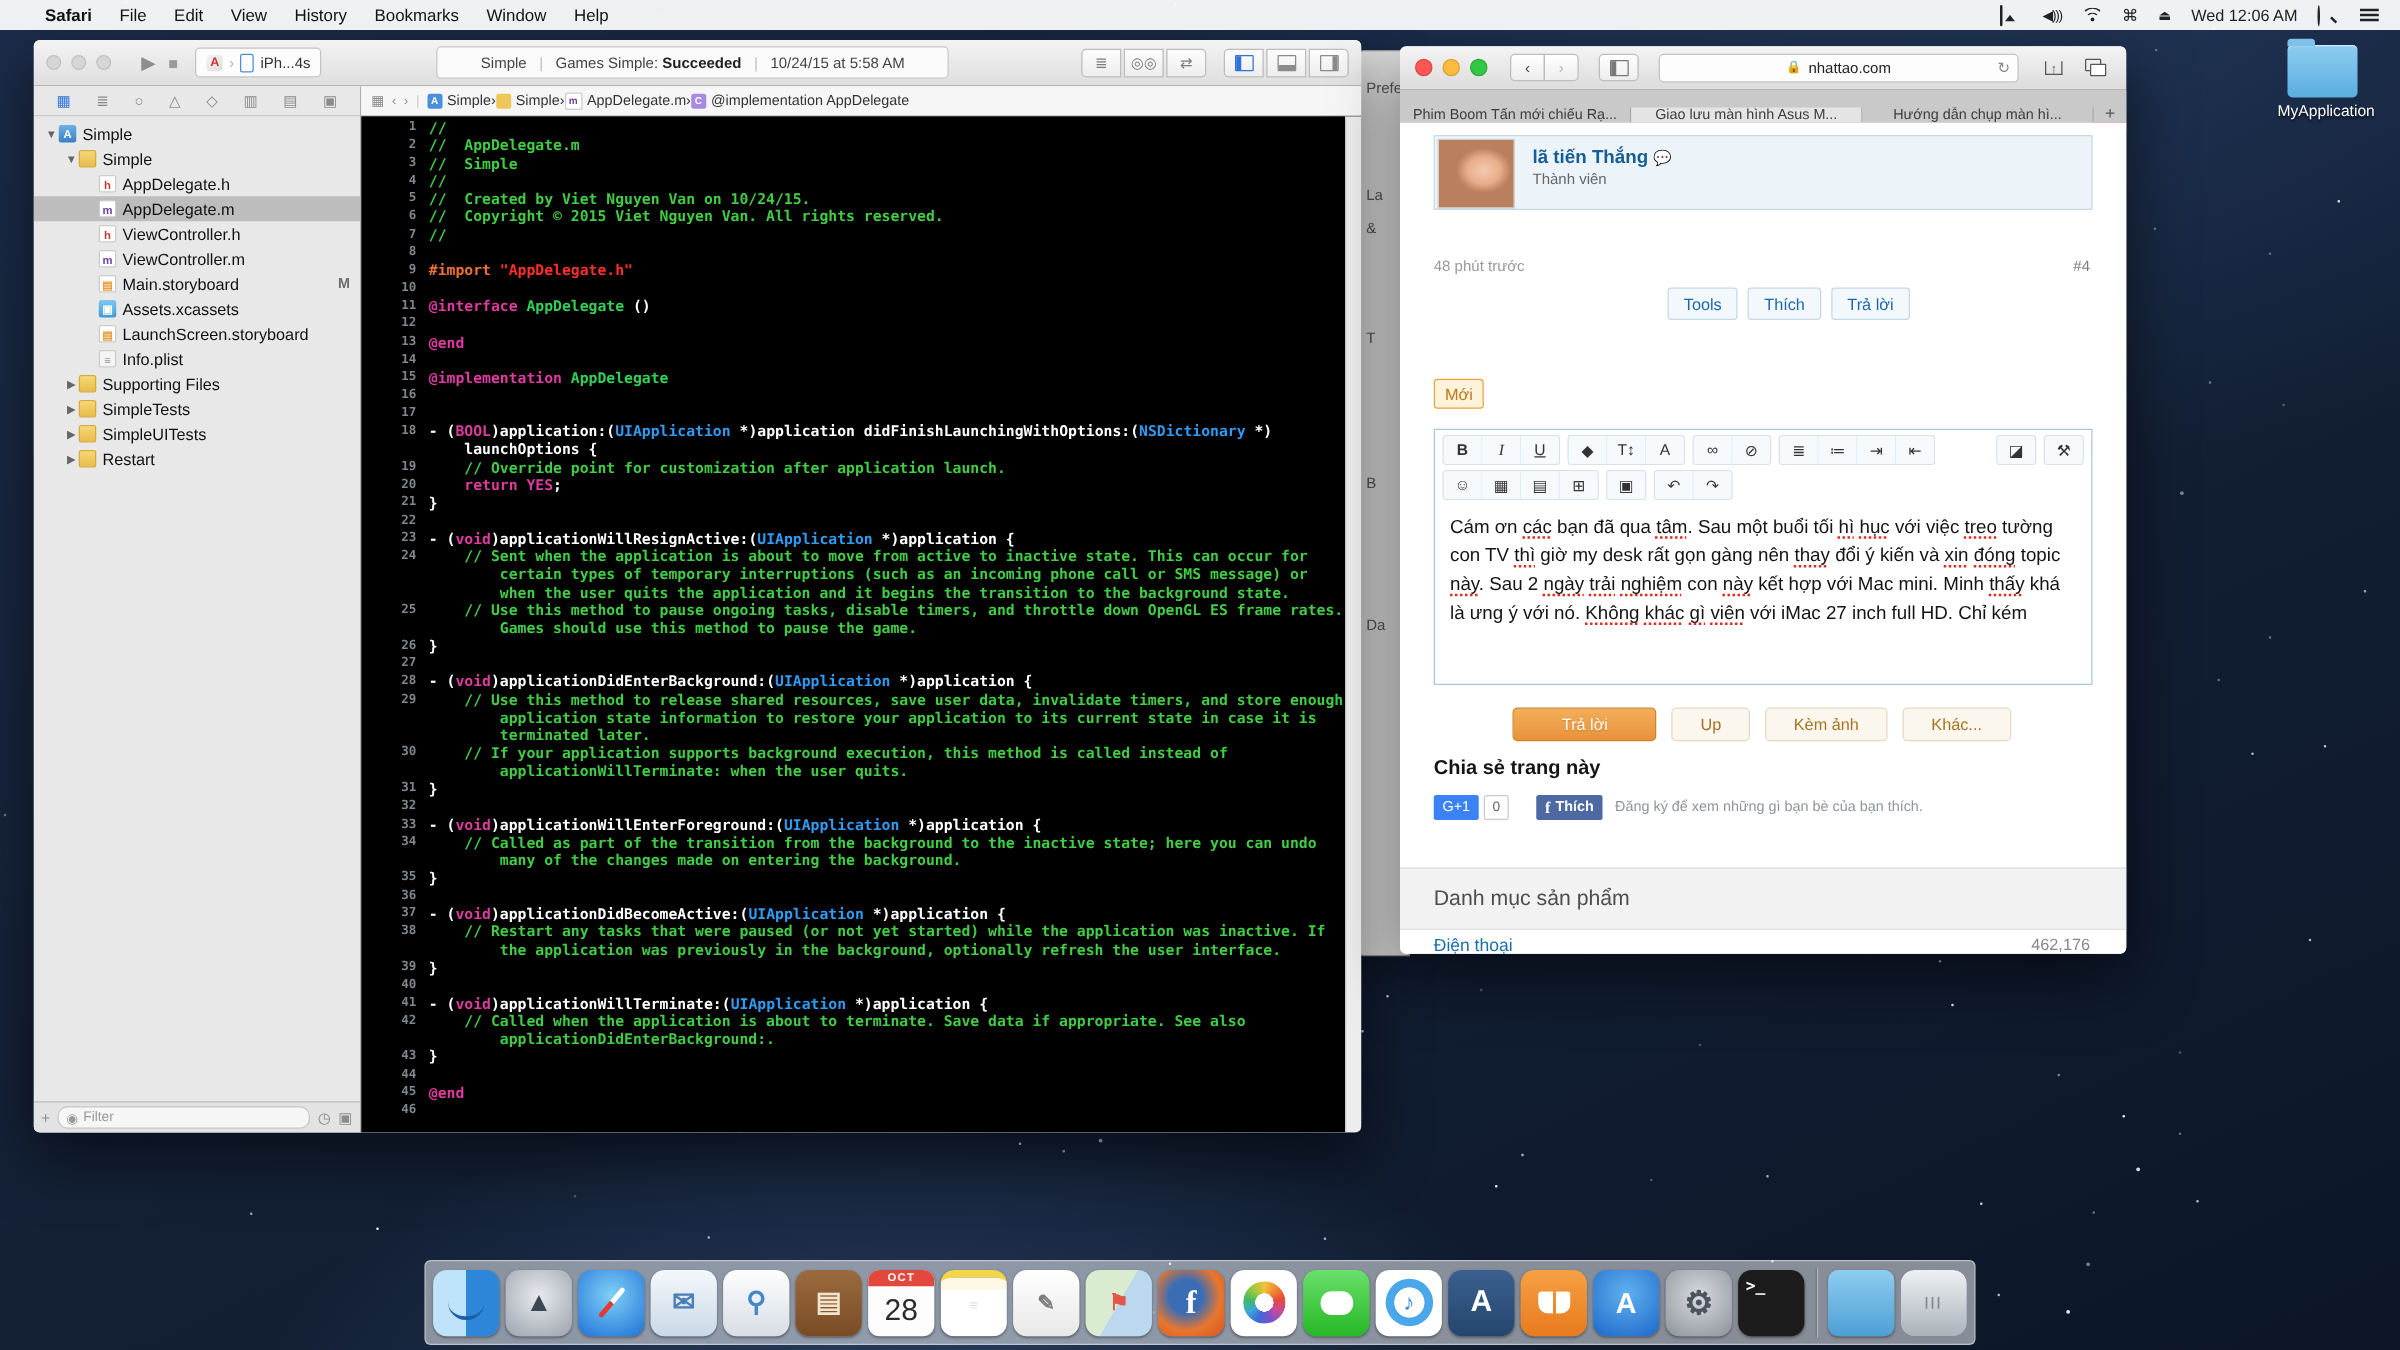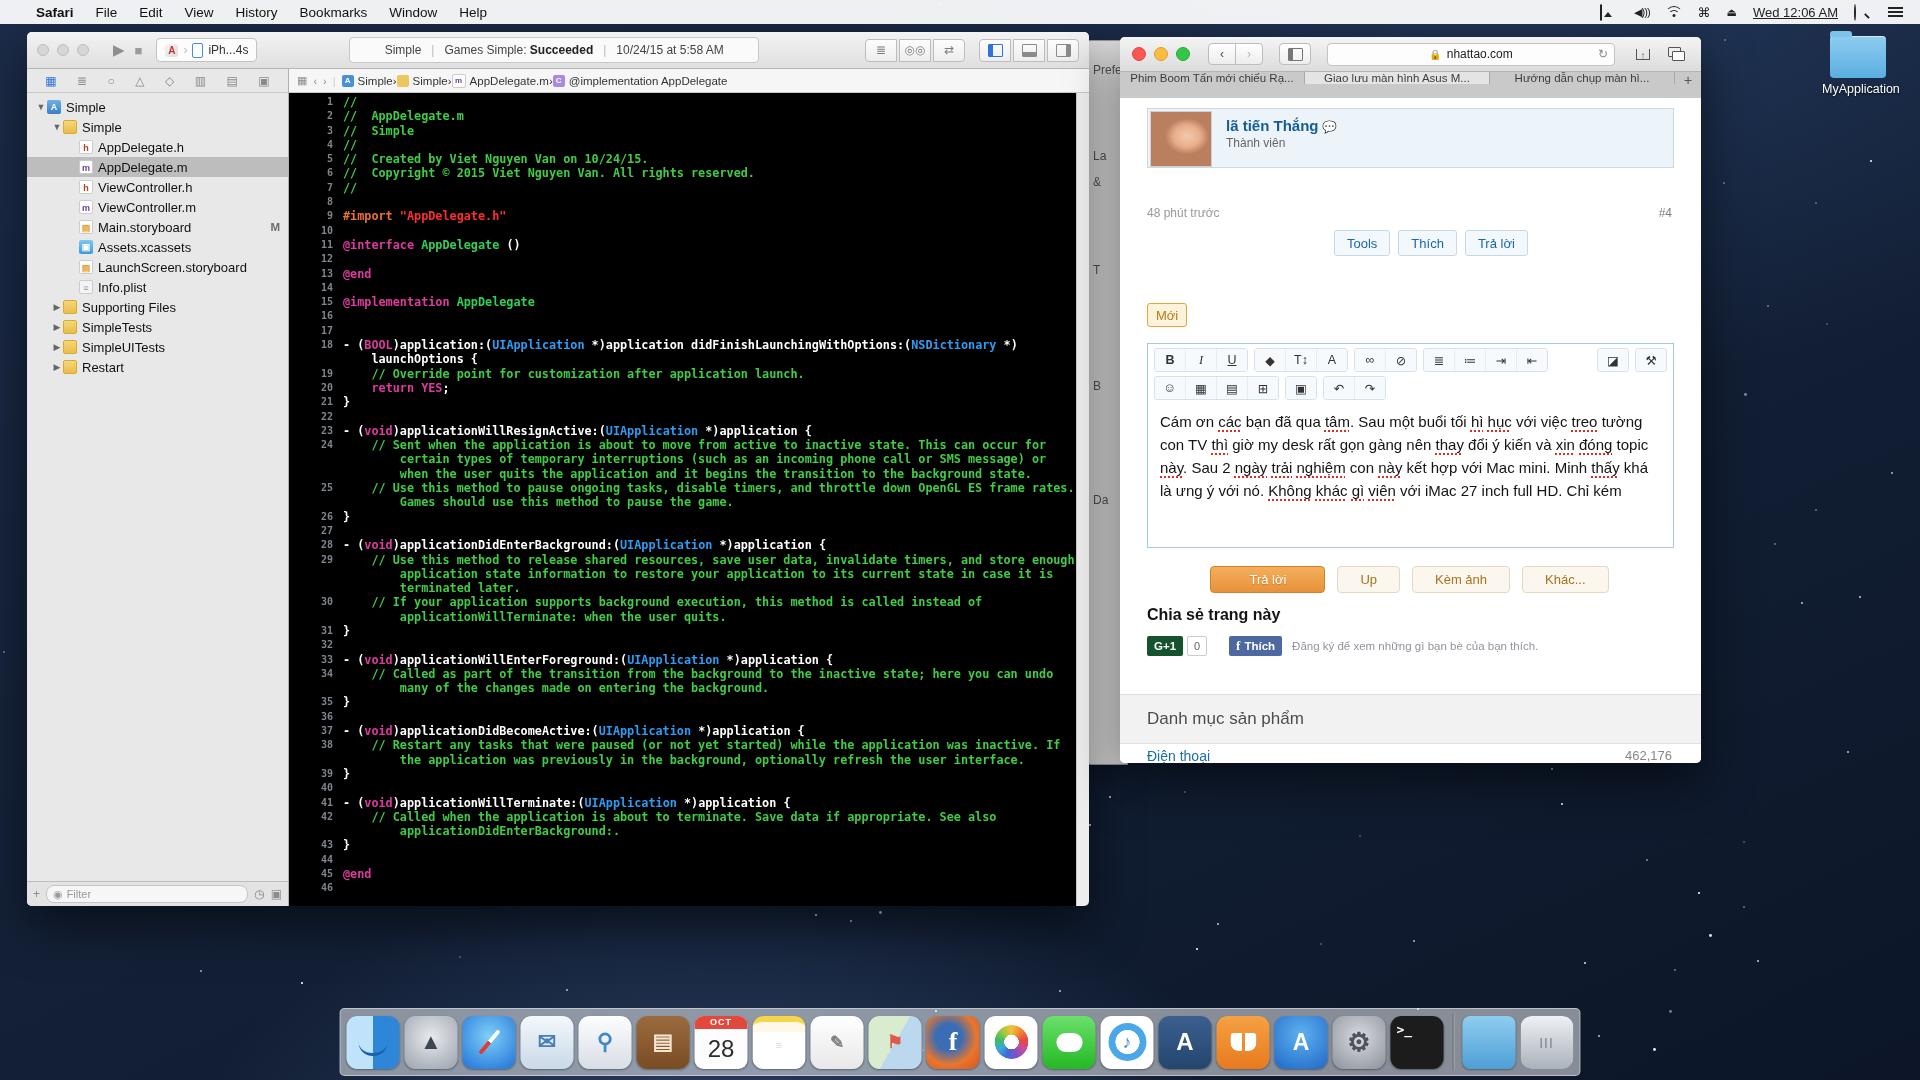--- a/index.html
+++ b/index.html
@@ -24,21 +24,21 @@
   .ic-display:after{content:"";position:absolute;left:4px;top:7px;border-left:4px solid transparent;border-right:4px solid transparent;border-bottom:5px solid #222;}
   .ic-vol{font-size:11px;letter-spacing:-1px;}
   .ic-wifi{width:16px;height:12px;overflow:hidden;}
   .ic-wifi i{position:absolute;border:1.6px solid #222;border-radius:50%;left:50%;transform:translateX(-50%);}
   .ic-wifi i:nth-child(1){width:16px;height:16px;top:0;border-color:#222 transparent transparent transparent;}
   .ic-wifi i:nth-child(2){width:9px;height:9px;top:4px;border-color:#222 transparent transparent transparent;}
   .ic-wifi i:nth-child(3){width:3px;height:3px;top:8px;background:#222;border:none;}
   .ic-spot{width:11px;height:11px;border:1.8px solid #222;border-radius:50%;}
   .ic-spot:after{content:"";position:absolute;left:10px;top:10px;width:6px;height:1.8px;background:#222;transform:rotate(45deg);}
   .ic-notif i{display:block;height:2px;background:#222;margin:2px 0;width:15px;}
-  #mb-clock{font-size:13px;text-decoration:underline;}
+  #mb-clock{font-size:13px;}
   
   #desk-folder{position:absolute;left:1822px;top:36px;width:72px;text-align:center;z-index:5;}
   .folder-glyph{width:56px;height:42px;margin:0 auto;border-radius:4px;position:relative;
     background:linear-gradient(180deg,#8ecdf0 0%,#5aaee0 100%);box-shadow:inset 0 1px 0 rgba(255,255,255,.6);}
   .folder-glyph:before{content:"";position:absolute;left:0;top:-5px;width:22px;height:6px;border-radius:3px 3px 0 0;background:#7ec2ea;}
   #desk-folder .lbl{margin-top:4px;font-size:12.5px;color:#fff;text-shadow:0 1px 2px rgba(0,0,0,.8);}
   
   .window{position:absolute;border-radius:5px;box-shadow:0 18px 50px rgba(0,0,0,.55);}
   .tl{width:12px;height:12px;border-radius:50%;display:inline-block;margin-right:8px;}
   
@@ -134,21 +134,21 @@
     display:flex;align-items:center;justify-content:center;font-size:12px;color:#222;gap:5px;position:relative;}
   #sf-address .lock{font-size:10px;color:#8a8a8a;}
   #sf-address .reload{position:absolute;right:6px;color:#8a8a8a;font-size:12px;}
   .sf-share{width:24px;display:flex;align-items:center;justify-content:center;position:relative;}
   .sf-share .box{width:12px;height:10px;border:1.4px solid #555;border-top:none;display:block;}
   .sf-share .arr{position:absolute;top:1px;font-size:10px;color:#555;}
   .sf-tabsbtn{width:26px;display:flex;align-items:center;justify-content:center;position:relative;height:20px;}
   .sf-tabsbtn i{position:absolute;border:1.4px solid #555;width:11px;height:8px;border-radius:1px;background:#eee;}
   .sf-tabsbtn i:first-child{left:5px;top:3px;}
   .sf-tabsbtn i:last-child{left:9px;top:7px;background:#fff;}
-  #sf-tabbar{height:26px;background:#c9c9c9;display:flex;align-items:flex-start;border-bottom:7px solid #b91c1c;}
+  #sf-tabbar{height:26px;background:#c9c9c9;display:flex;align-items:flex-end;border-bottom:7px solid #b91c1c;}
   .sf-tab{flex:1;border-right:1px solid #a9a9a9;display:flex;align-items:center;justify-content:center;
     font-size:11.5px;color:#3c3c3c;overflow:hidden;white-space:nowrap;padding:0 10px;background:#c9c9c9;}
   .sf-tab.active{background:#e4e4e4;}
   .sf-addtab{width:26px;display:flex;align-items:center;justify-content:center;color:#555;font-size:14px;}
   #sf-content{position:absolute;top:61px;left:0;right:0;bottom:0;background:#fff;overflow:hidden;
     border-radius:0 0 5px 5px;font-size:15px;color:#141414;}
   
   #post-head{position:absolute;left:27px;top:10px;width:525px;height:58px;background:#ecf3f9;
     border:1px solid #c9d9e6;display:flex;}
   #avatar{width:60px;height:54px;margin:2px;background:
@@ -177,22 +177,22 @@
   .ed-right{margin-left:auto;display:flex;gap:6px;}
   #reply-text{padding:10px 12px;line-height:23px;font-size:15px;color:#141414;}
   .sp{text-decoration:underline dotted #e02b20 2px;text-underline-offset:3px;}
   #reply-btns{position:absolute;left:27px;top:468px;width:525px;display:flex;gap:12px;justify-content:center;}
   .rbtn{height:25px;padding:0 22px;border-radius:4px;font-size:13px;display:flex;align-items:center;}
   .rbtn.primary{background:linear-gradient(#f4ae5a,#e8923b);border:1px solid #cf8229;color:#fff;
     text-shadow:0 1px 1px rgba(140,80,0,.4);padding:0 38px;}
   .rbtn.plain{background:#fbf6ee;border:1px solid #e5d9c3;color:#a8731e;}
   #share-heading{position:absolute;left:27px;top:508px;font-size:16px;font-weight:bold;color:#141414;}
   #share-row{position:absolute;left:27px;top:538px;display:flex;align-items:center;gap:4px;}
-  #gplus{height:20px;padding:0 7px;background:#14532d;border-radius:2px;color:#fff;font-size:11.5px;
-    font-weight:bold;display:flex;align-items:center;}
+  #gplus{height:20px;padding:0 7px;background:#3b82f6;border-radius:2px;color:#fff;font-size:11.5px;
+    font-weight:normal;display:flex;align-items:center;}
   #gplus-count{height:18px;min-width:18px;border:1px solid #ccc;border-radius:2px;color:#666;font-size:11px;
     display:flex;align-items:center;justify-content:center;margin-right:18px;}
   #fb-like{height:20px;padding:0 7px;background:#4e69a2;border-radius:2px;color:#fff;font-size:11.5px;
     font-weight:bold;display:flex;align-items:center;gap:4px;}
   #fb-like .f{font-family:"Liberation Serif",serif;font-size:13px;}
   #fb-caption{color:#90949c;font-size:11.5px;margin-left:6px;}
   #catalog-band{position:absolute;left:0;top:596px;width:100%;height:48px;background:#f2f2f2;
     border-top:1px solid #ddd;border-bottom:1px solid #e2e2e2;display:flex;align-items:center;}
   #catalog-band span{margin-left:27px;font-size:17px;color:#4d4d4d;}
   #catalog-row{position:absolute;left:27px;top:650px;width:525px;display:flex;font-size:14px;}

